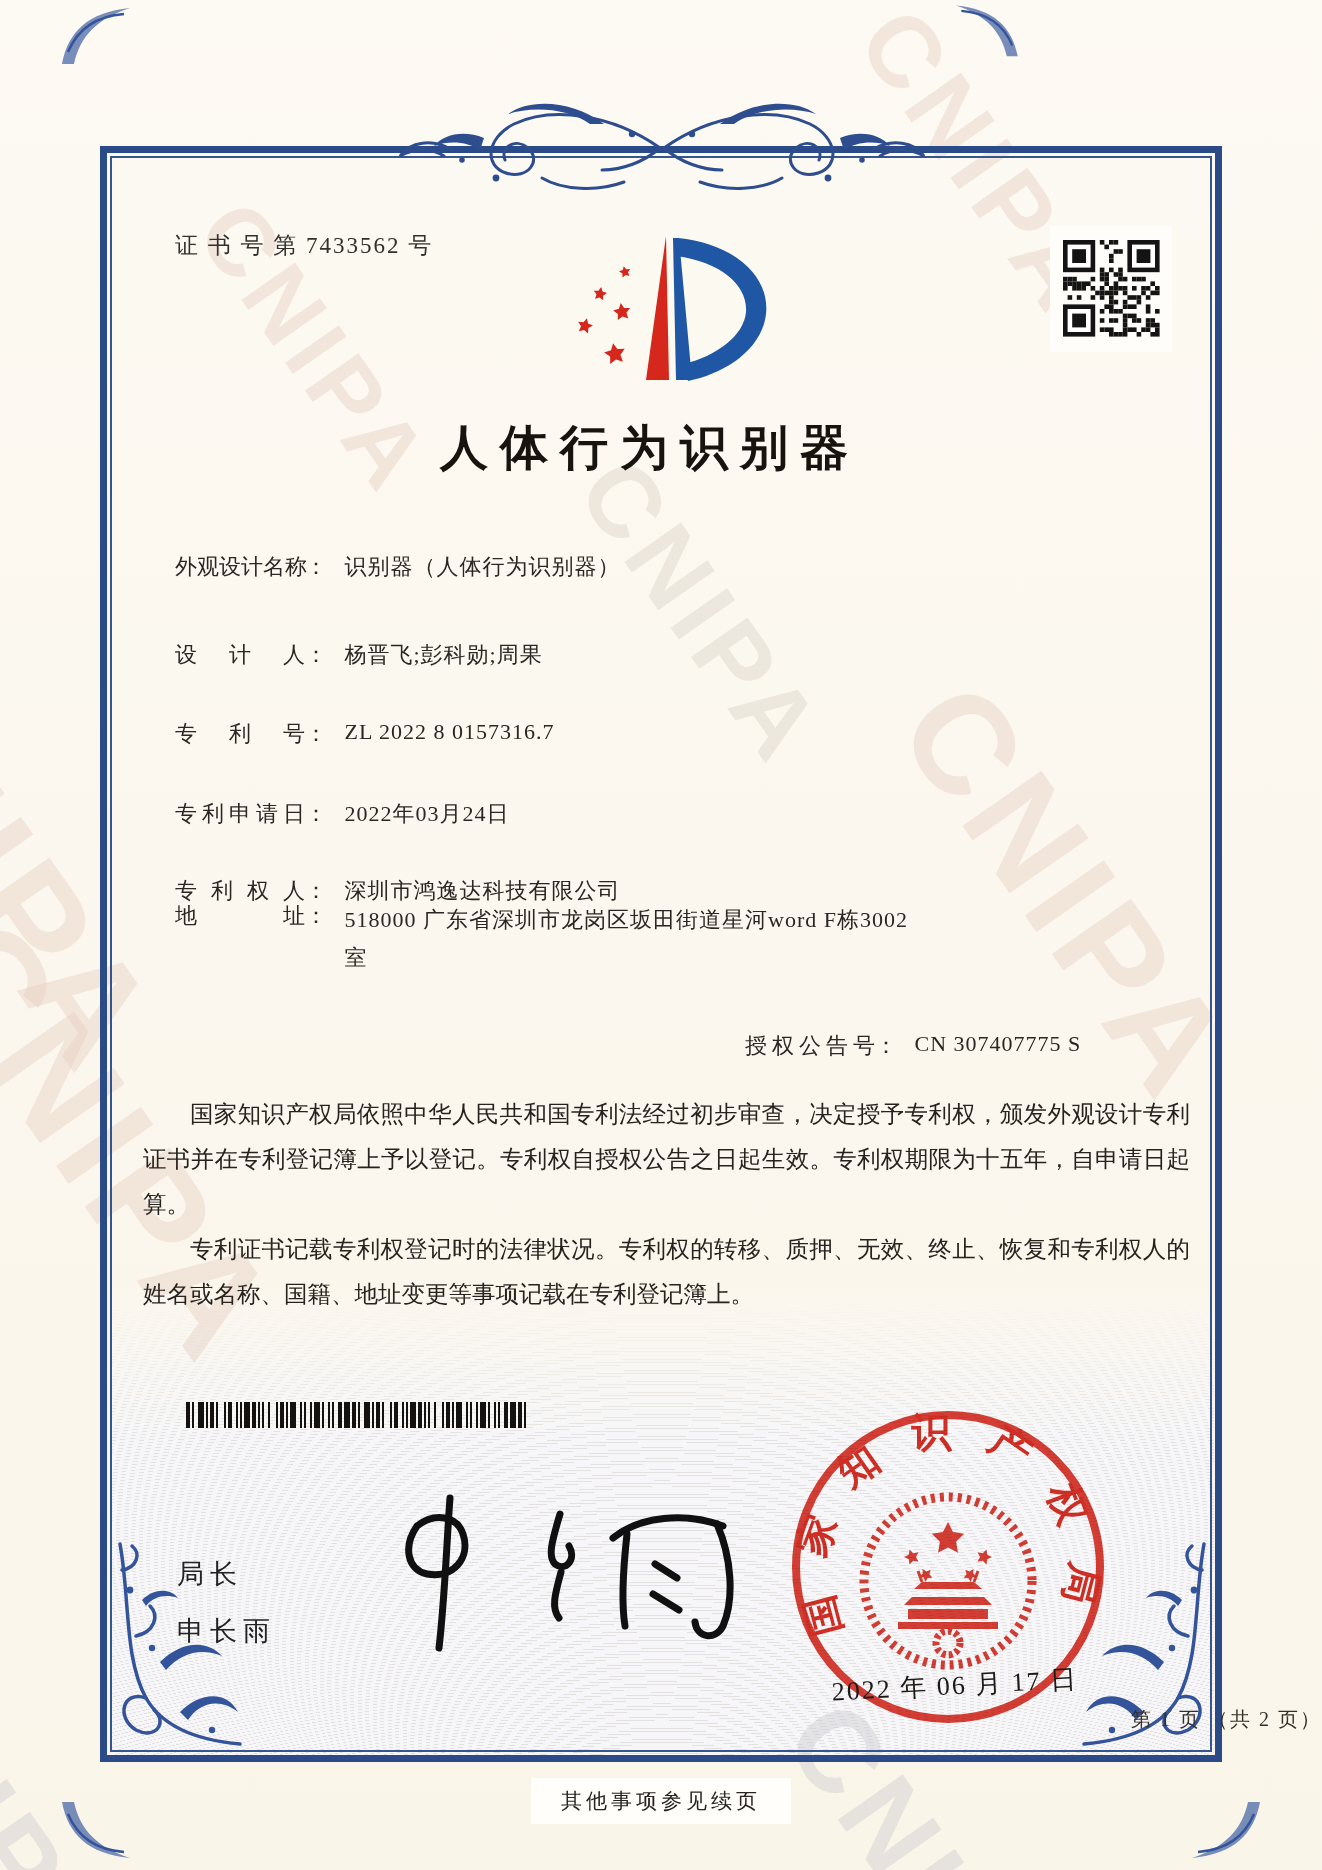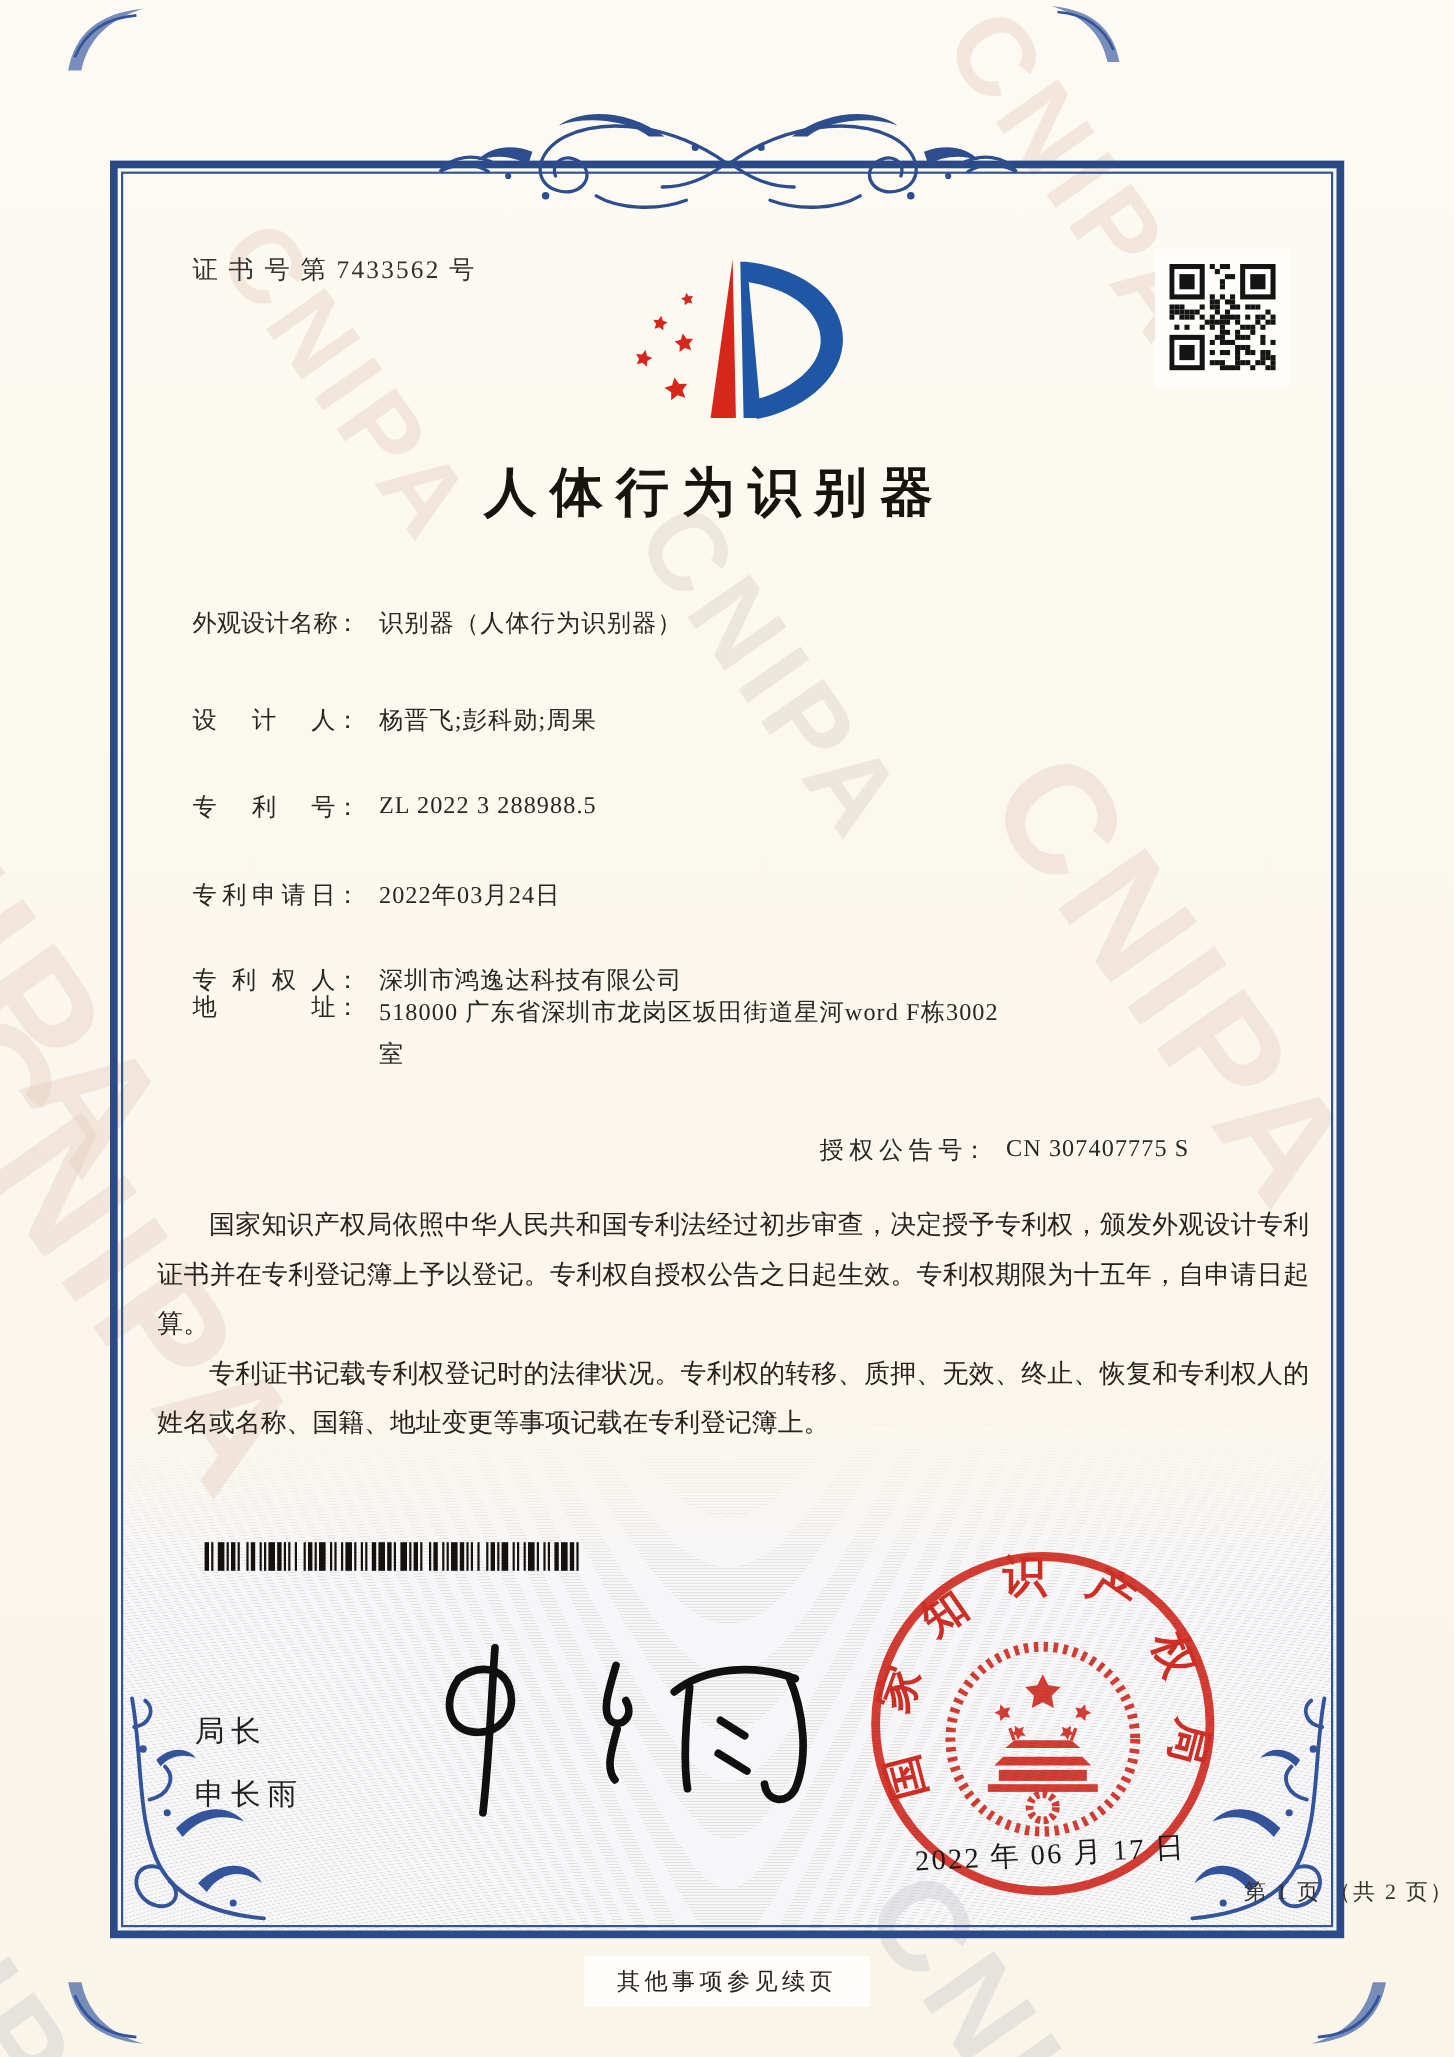--- a/index.html
+++ b/index.html
@@ -317,21 +317,21 @@
   <div class="row" style="top:552px;">
     <span class="lbl">外观设计名称</span><span class="colon">：</span>
     <span class="val">识别器（人体行为识别器）</span>
   </div>
   <div class="row" style="top:640px;">
     <span class="lbl">设计人</span><span class="colon">：</span>
     <span class="val">杨晋飞;彭科勋;周果</span>
   </div>
   <div class="row" style="top:719px;">
     <span class="lbl">专利号</span><span class="colon">：</span>
-    <span class="val">ZL 2022 3 288988.5</span>
+    <span class="val">ZL 2022 8 0157316.7</span>
   </div>
   <div class="row" style="top:799px;">
     <span class="lbl">专利申请日</span><span class="colon">：</span>
     <span class="val">2022年03月24日</span>
   </div>
   <div class="row" style="top:876px;">
     <span class="lbl">专利权人</span><span class="colon">：</span>
     <span class="val">深圳市鸿逸达科技有限公司</span>
   </div>
   <div class="row" style="top:901px;white-space:normal;">

